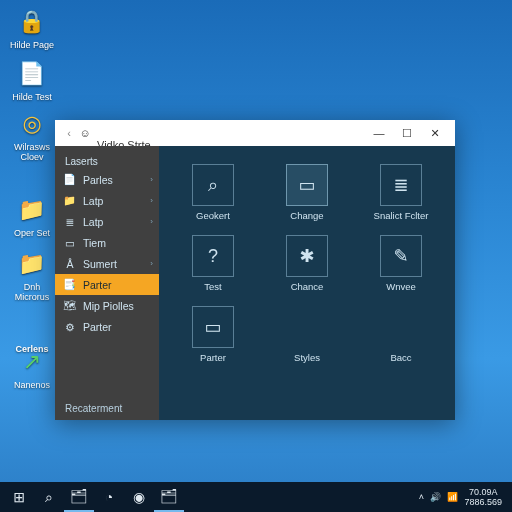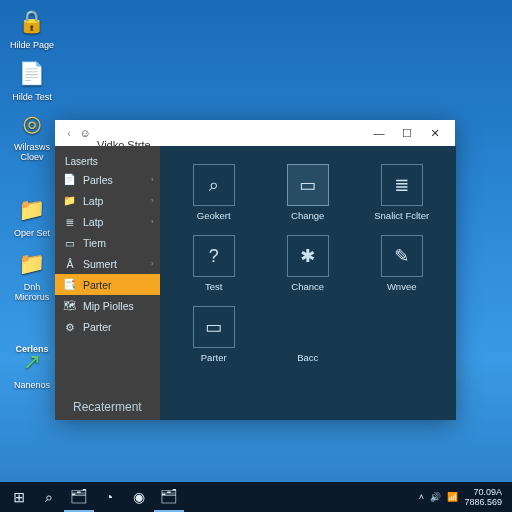--- a/index.html
+++ b/index.html
@@ -25,35 +25,35 @@
 
 .body { display: flex; height: calc(100% - 26px); }
 
 .sidebar { width: 112px; background: #404040; color: #cfe3ef; font-size: 10.5px; padding-top: 6px; display: flex; flex-direction: column; }
 .sidebar .section { padding: 4px 10px; font-size: 10px; color: #9cb8c9; }
 .sidebar .item { display: flex; align-items: center; height: 21px; padding: 0 8px; gap: 6px; position: relative; }
 .sidebar .item.sel { background: #f5a623; color: #1a2a36; }
 .sidebar .item .ic { width: 14px; height: 14px; display: flex; align-items: center; justify-content: center; }
 .sidebar .item .chev { position: absolute; right: 6px; font-size: 8px; color: #7ea0b3; }
 .sidebar .spacer { flex: 1; }
-.sidebar .bottom { padding: 6px 18px; font-size: 12px; color: #b8d0df; }
+.sidebar .bottom { padding: 6px 10px; font-size: 10px; color: #b8d0df; }
 
 .content { flex: 1; background: #17394f; padding: 18px 18px; }
 .grid { display: grid; grid-template-columns: repeat(3, 72px); gap: 14px 22px; }
 .tile { text-align: center; color: #cfe3ef; font-size: 9.5px; cursor: pointer; }
 .tile .box { width: 42px; height: 42px; margin: 0 auto 4px; border: 1.5px solid #5a7f96; display: flex; align-items: center; justify-content: center; font-size: 18px; color: #cfe3ef; }
 .tile.hi .box { background: #274d64; border-color: #6f97ad; }
 .tile.nostroke .box { border: none; }
 
 
 .taskbar { position: absolute; bottom: 0; left: 0; right: 0; height: 30px; background: #0a1a2b; display: flex; align-items: center; padding: 0 4px; color: #dfe8ef; }
 .tbtn { width: 30px; height: 30px; display: flex; align-items: center; justify-content: center; font-size: 14px; }
 .tbtn.active { border-bottom: 2px solid #76b9ed; }
 .tray { margin-left: auto; display: flex; align-items: center; gap: 6px; font-size: 9px; padding-right: 6px; }
-.tray .clock { text-align: right; line-height: 10px; }
+.tray .clock { text-align: center; line-height: 10px; }
 </style>
 </head>
 <body>
 
 <div class="desktop" id="desktop">
     <div class="dicon" style="left: 6px; top: 6px;">
       <div class="glyph" style="color:#4aa3e0">🔒</div>
       <div class="label">Hilde Page</div>
     </div>
     <div class="dicon" style="left: 6px; top: 58px;">
@@ -160,20 +160,24 @@
           <div class="tile">
             <div class="box">✎</div>
             <div>Wnvee</div>
           </div>
           <div class="tile">
             <div class="box">▭</div>
             <div>Parter</div>
           </div>
           <div class="tile nostroke">
             <div class="box"></div>
+            <div>Styles</div>
+          </div>
+          <div class="tile nostroke">
+            <div class="box"></div>
             <div>Bacc</div>
           </div>
         </div>
     </div>
   </div>
 </div>
 
 <div class="taskbar">
   <div id="tbtns" style="display:flex;">
       <div class="tbtn">

